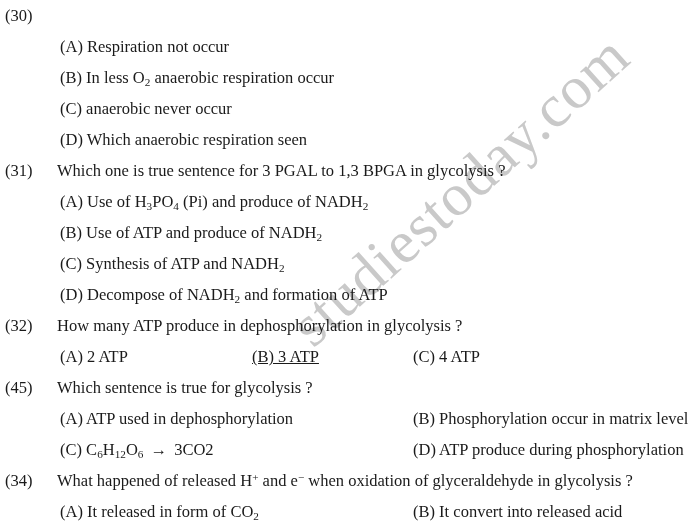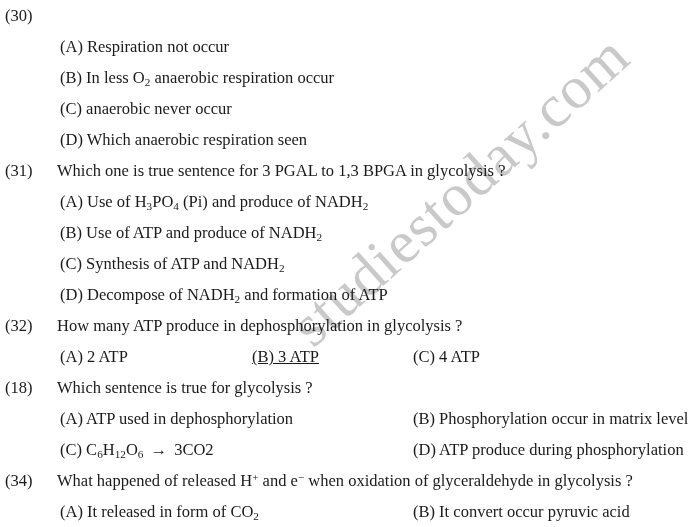--- a/index.html
+++ b/index.html
@@ -127,37 +127,37 @@
           <span class="stem">How many ATP produce in dephosphorylation in glycolysis ?</span>
         </div>
         <div class="line">
           <span class="opt col-a">(A) 2 ATP</span>
           <span class="opt col-b4">(B) 3 ATP</span>
           <span class="opt col-c4">(C) 4 ATP</span>
         </div>
       </div>
       <div class="qblock">
         <div class="line">
-          <span class="qnum">(18)</span>
+          <span class="qnum">(45)</span>
           <span class="stem">Which sentence is true for glycolysis ?</span>
         </div>
         <div class="line">
           <span class="opt col-a">(A) ATP used in dephosphorylation</span>
           <span class="opt col-b2">(B) Phosphorylation occur in matrix level</span>
         </div>
         <div class="line">
           <span class="opt col-a">(C) C<sub>6</sub>H<sub>12</sub>O<sub>6</sub> <span class="arrow">→</span> 3CO2</span>
           <span class="opt col-b2">(D) ATP produce during phosphorylation</span>
         </div>
       </div>
       <div class="qblock">
         <div class="line">
           <span class="qnum">(34)</span>
           <span class="stem">What happened of released H<sup>+</sup> and e<sup>−</sup> when oxidation of glyceraldehyde in glycolysis ?</span>
         </div>
         <div class="line">
           <span class="opt col-a">(A) It released in form of CO<sub>2</sub></span>
-          <span class="opt col-b2">(B) It convert occur pyruvic acid</span>
+          <span class="opt col-b2">(B) It convert into released acid</span>
         </div>
       </div>
     </div>
 
 </div>
 
 </body></html>

